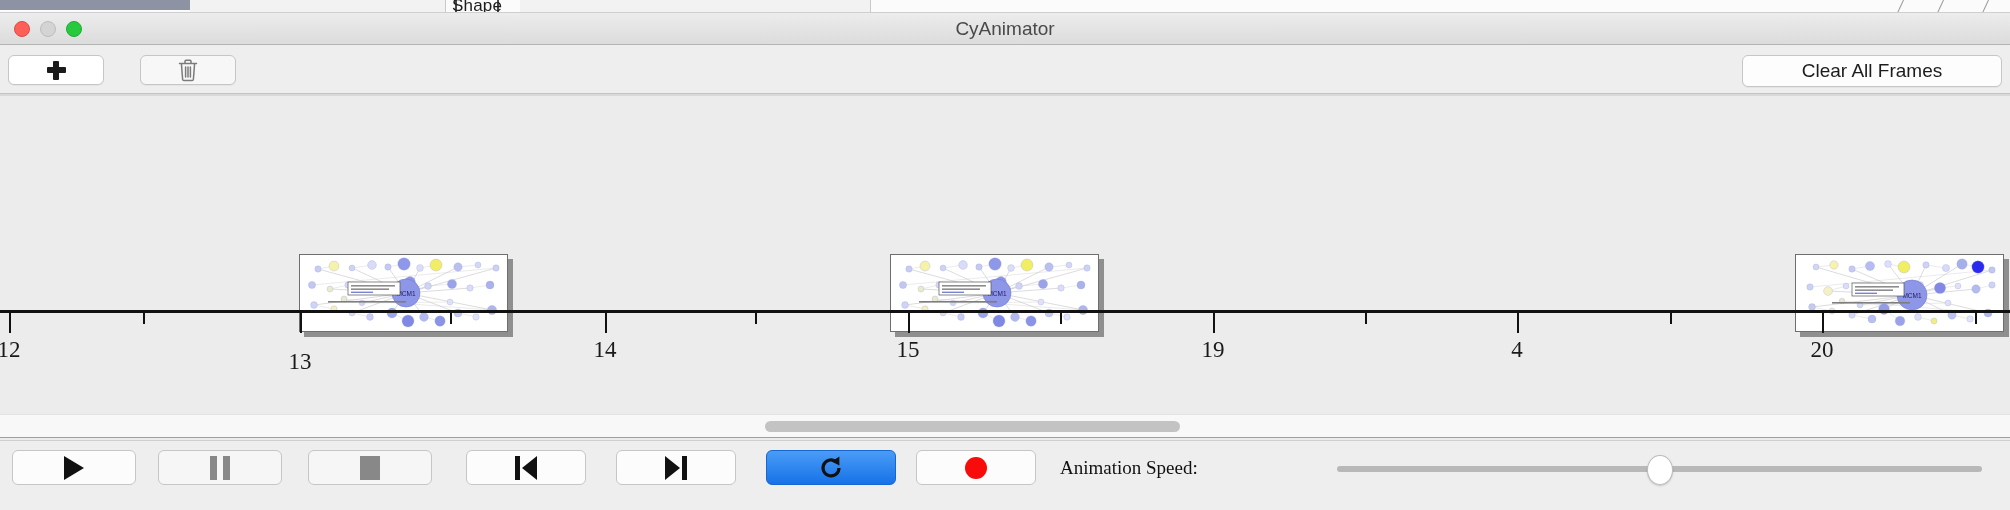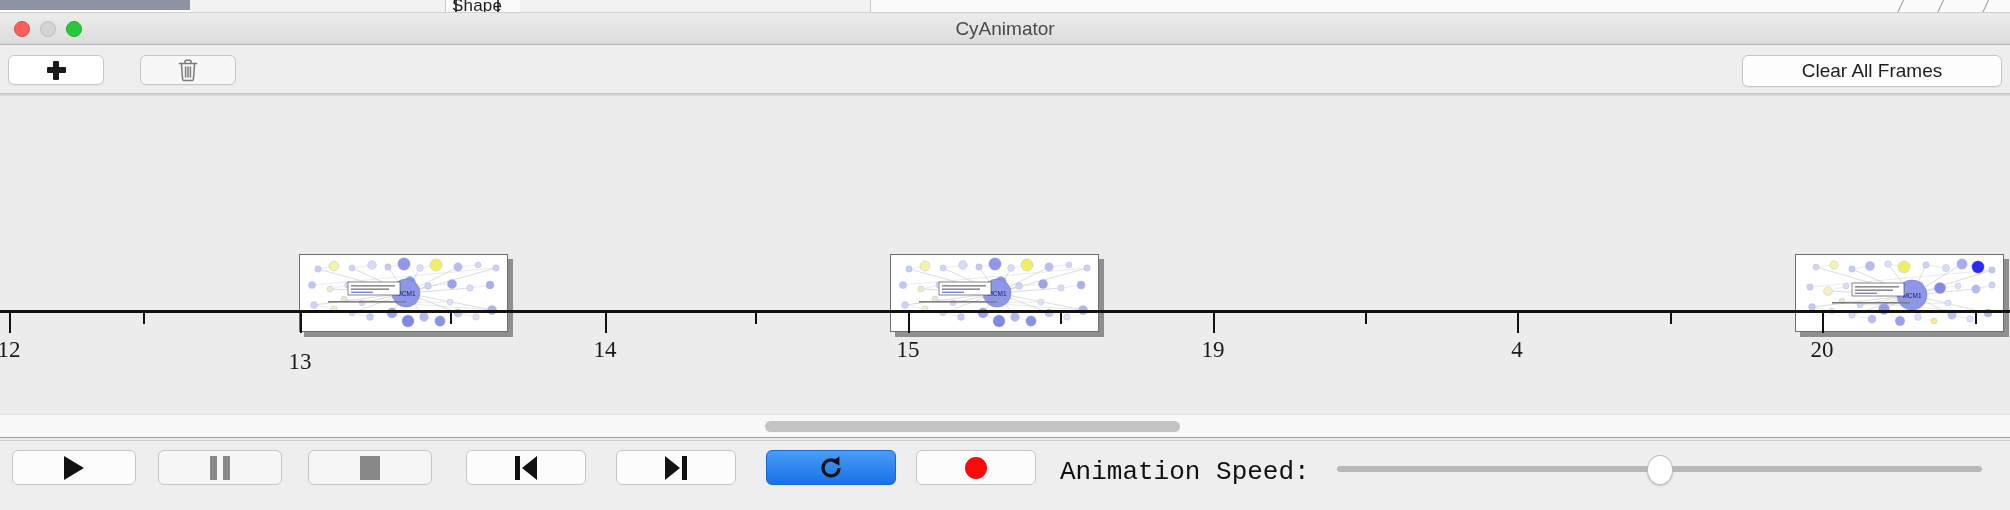--- a/index.html
+++ b/index.html
@@ -223,22 +223,22 @@
     content:""; position:absolute; right:0; top:0; width:5px; height:24px; background:#111;
   }
   .ic-next::after {
     content:""; position:absolute; left:0; top:0; width:0; height:0;
     border-left: 15px solid #111; border-top: 12px solid transparent; border-bottom: 12px solid transparent;
   }
   .ic-rec { width: 22px; height: 22px; border-radius: 50%; background: #f70b0b; }
 
   .speed-label {
     position: absolute; top: 16px;
-    font-size: 26px; color: #111111;
-    font-family: Liberation Mono, monospace;
+    font-size: 19px; color: #111111;
+    font-family: Liberation Serif, serif;
     white-space: nowrap;
   }
   .slider { position: absolute; top: 16px; height: 24px; }
   .slider .track {
     position: absolute; left: 0; top: 9px; width: 100%; height: 6px;
     background: #b8b8b8; border-radius: 3px;
   }
   .slider .thumb {
     position: absolute; top: -2px;
     width: 24px; height: 28px; border-radius: 50%;

